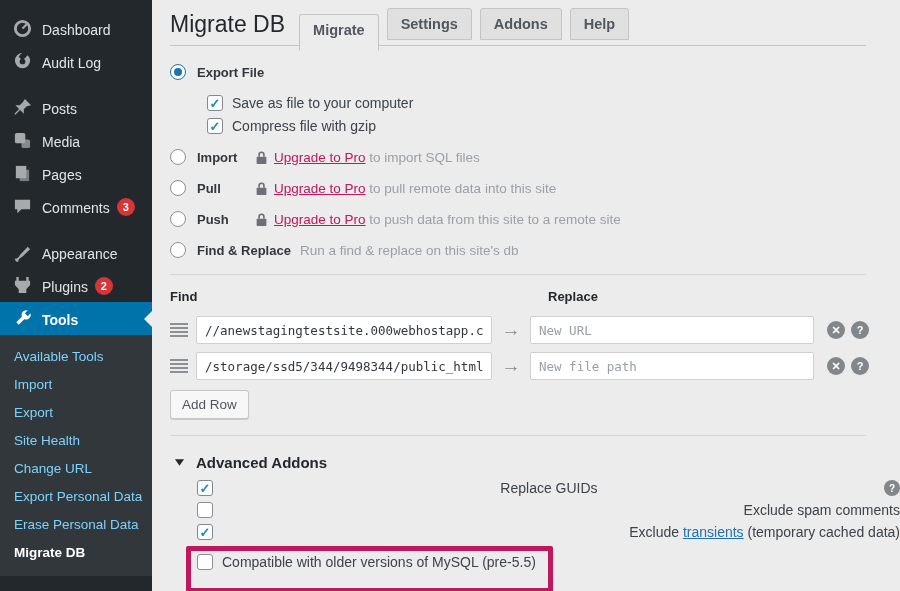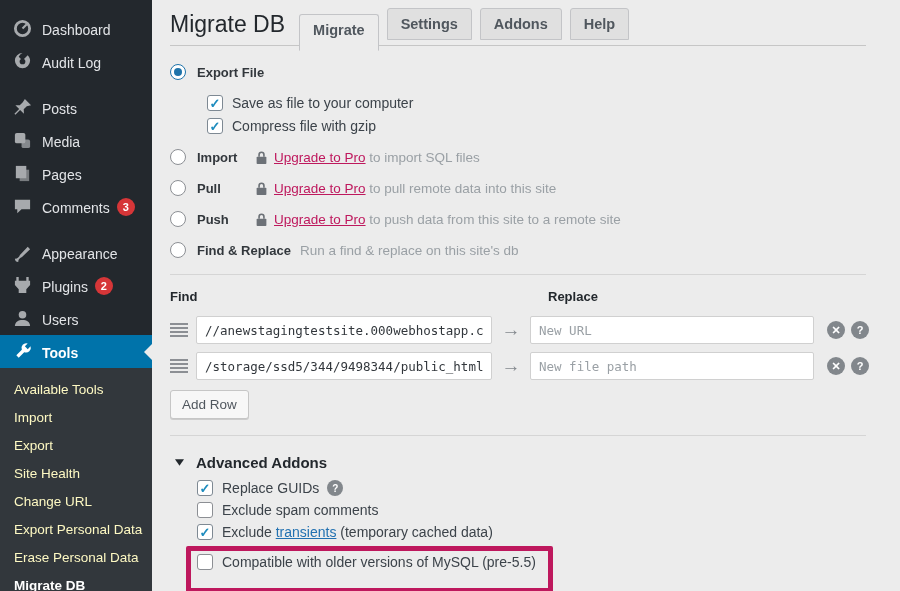--- a/index.html
+++ b/index.html
@@ -47,21 +47,21 @@
     font-size: 11px; font-weight: bold;
     display: inline-flex; align-items: center; justify-content: center;
     padding: 0 4px;
   }
   .submenu {
     background: #32373c;
     padding: 7px 0 10px;
     font-size: 13.5px;
   }
   .submenu-item {
-    color: #fef9c3;
+    color: #7dd3fc;
     padding: 6.5px 8px 6.5px 14px;
     cursor: pointer;
   }
   .submenu-item.current { color: #fff; font-weight: bold; }
 
   
   .content {
     flex: 1;
     padding: 0 0 0 18px;
     overflow: hidden;
@@ -172,21 +172,21 @@
     font-family: "Liberation Sans", sans-serif;
   }
 
   
   .adv-section { margin-top: 18px; }
   .adv-head { display: flex; align-items: center; cursor: pointer; }
   .adv-caret { width: 9px; height: 7px; color: #23282d; margin: 0 12px 0 5px; flex: 0 0 9px; }
   .adv-caret svg { display: block; width: 100%; height: 100%; }
   .adv-title { font-size: 15px; font-weight: bold; color: #23282d; }
   .adv-opts { margin: 9px 0 0 27px; }
-  .adv-opts .check-row { margin: 6px 0; }
+  .adv-opts .check-row { margin: 6px 0; justify-content: space-between; }
   .help-icon {
     width: 16px; height: 16px; border-radius: 50%;
     background: #82878c; color: #fff;
     font-size: 10px; font-weight: bold;
     display: inline-flex; align-items: center; justify-content: center;
     margin-left: 8px; cursor: pointer;
   }
   .transients-link { color: #2271b1; text-decoration: underline; cursor: pointer; }
   .highlight-box {
     border: 5px solid #be185d;
@@ -279,29 +279,20 @@
   <div class="menu-item">
     <span class="mi-icon">
       <svg viewBox="0 0 20 20">
           <path d="M6 1v4h8V1h2.5v4H18v4.5L14 14v4H6v-4L2 9.5V5h1.5V1z" fill="currentColor"></path>
         </svg>
     </span>
     <span>Plugins</span>
     <span class="badge">2</span>
   </div>
 
-  <div class="menu-item">
-    <span class="mi-icon">
-      <svg viewBox="0 0 20 20">
-          <circle cx="10" cy="6" r="4" fill="currentColor"></circle>
-          <path d="M2 18c0-4.5 3.8-6.5 8-6.5s8 2 8 6.5z" fill="currentColor"></path>
-        </svg>
-    </span>
-    <span>Users</span>
-  </div>
 
   <div class="menu-item active">
     <span class="mi-icon">
       <svg viewBox="0 0 20 20">
           <path d="M18.5 4.5a5 5 0 01-6.7 6.2L6 16.5 3.5 14l5.8-5.8A5 5 0 0115.5 1.5l-3 3 3 3z" fill="currentColor"></path>
         </svg>
     </span>
     <span>Tools</span>
   </div>
 

